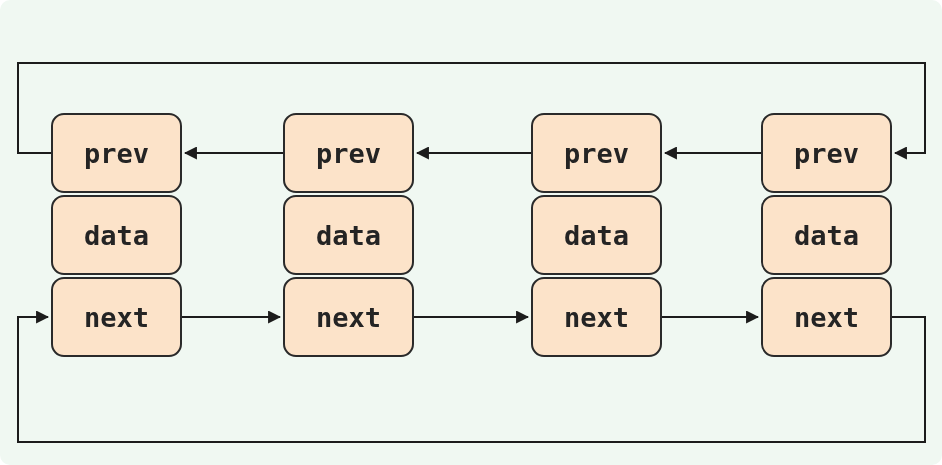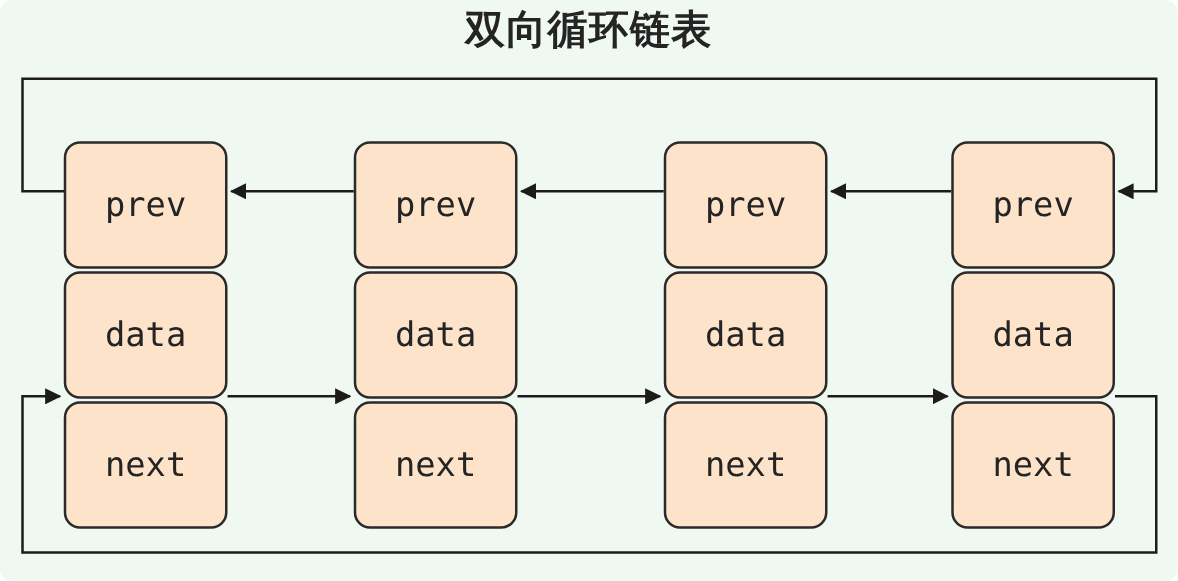--- a/index.html
+++ b/index.html
@@ -54,39 +54,38 @@
     width: 131px;
     display: flex;
     flex-direction: column;
     gap: 2px;
   }
   .node-1 { left: 51px; }
   .node-2 { left: 283px; }
   .node-3 { left: 531px; }
   .node-4 { left: 761px; }
   .cell {
-    height: 102px;
+    height: 80px;
     background: var(--node-fill);
     border: 2px solid var(--node-border);
     border-radius: 13px;
     display: flex;
     align-items: center;
     justify-content: center;
     font-family: "DejaVu Sans Mono", "Liberation Mono", monospace;
     font-size: 27px;
-    font-weight: 400;
+    font-weight: 700;
     color: var(--text);
   }
 </style>
 </head>
 <body>
 
 <div class="canvas">
 
-  <div class="title">双向循环链表</div>
 
   <svg class="connector-layer" viewBox="0 0 942 465" xmlns="http://www.w3.org/2000/svg">
     <defs>
       <marker id="arrow" viewBox="0 0 12 12" refX="11" refY="6" markerWidth="13" markerHeight="13" orient="auto" markerUnits="userSpaceOnUse">
         <path d="M 0 0 L 12 6 L 0 12 Z"></path>
       </marker>
     </defs>
 
     <path class="link" marker-end="url(#arrow)" d="M 53 153 L 18 153 L 18 63 L 925 63 L 925 153 L 895 153"></path>
 

